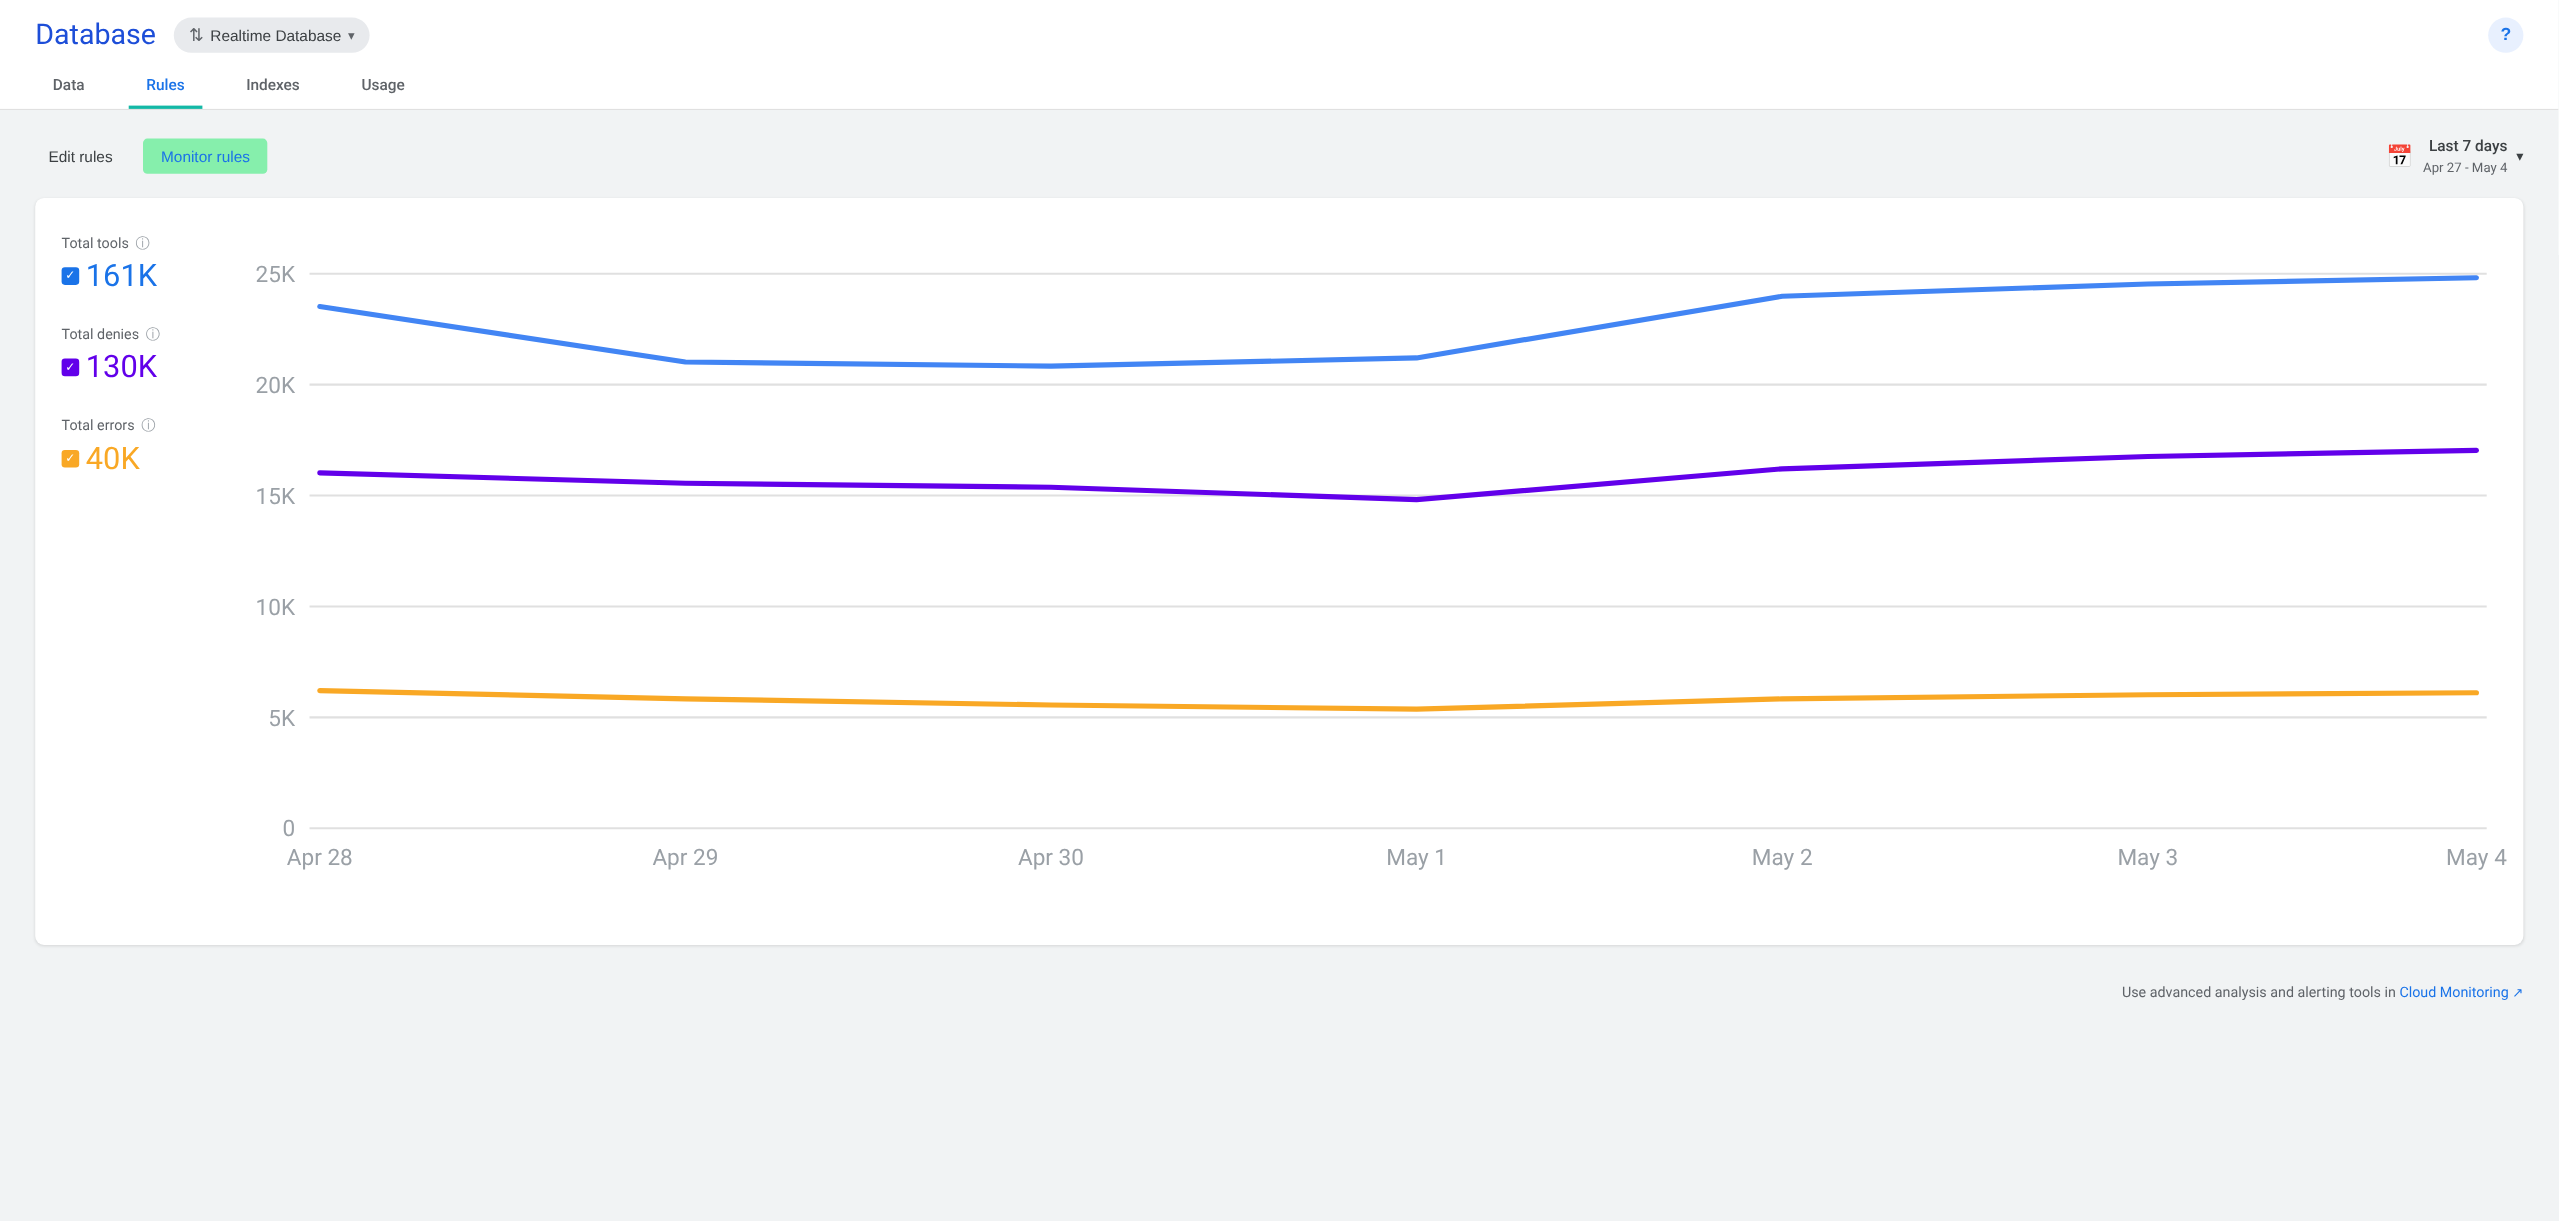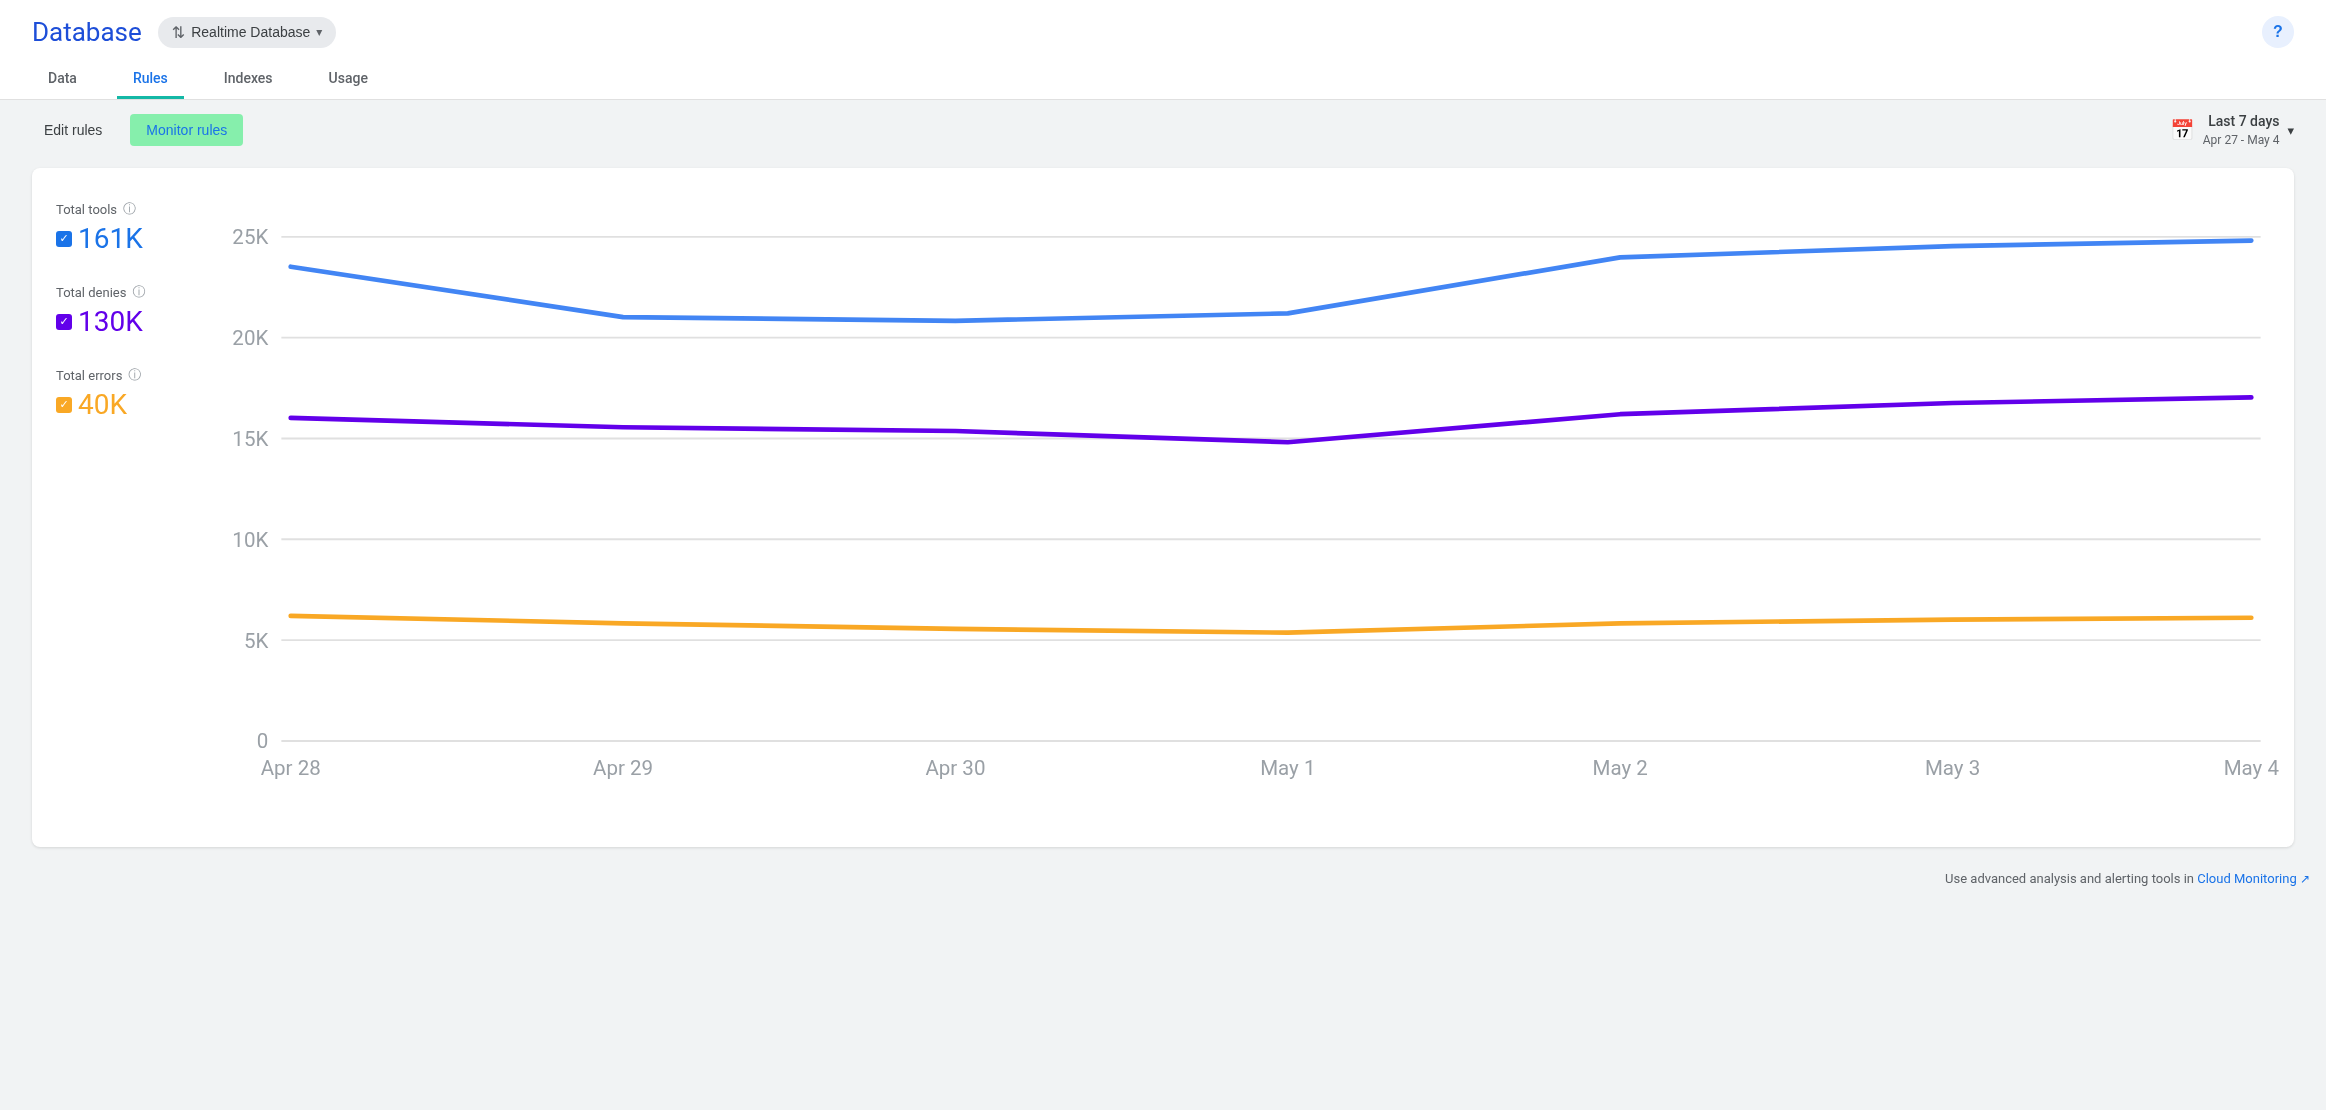--- a/index.html
+++ b/index.html
@@ -69,21 +69,21 @@
       color: #5f6368;
       font-weight: 500;
       text-decoration: none;
       margin-right: 8px;
     }
     .tab.active {
       color: #1a73e8;
       border-bottom: 3px solid #14b8a6;
     }
     .content {
-      padding: 12px 32px;
+      padding: 24px 32px;
     }
     .toolbar {
       display: flex;
       align-items: center;
       gap: 16px;
       margin-bottom: 20px;
     }
     .edit-rules-btn {
       font-size: 14px;
       color: #3c4043;
@@ -185,21 +185,21 @@
       overflow: visible;
     }
     .chart-footer {
       text-align: center;
       font-size: 12px;
       color: #5f6368;
       margin-top: 8px;
     }
     .footer-note {
       text-align: right;
-      padding: 12px 16px 8px;
+      padding: 12px 32px 8px;
       font-size: 13px;
       color: #5f6368;
     }
     .footer-note a {
       color: #1a73e8;
       text-decoration: none;
     }
     .external-icon { font-size: 12px; }
   </style>
 </head>

